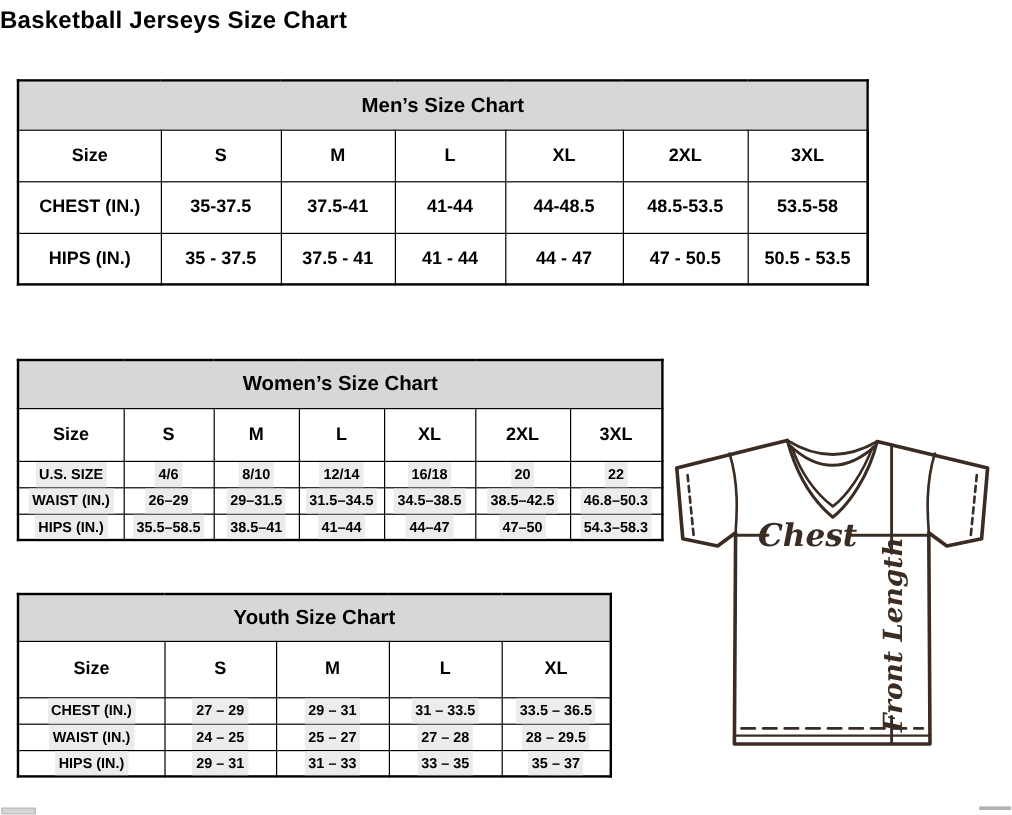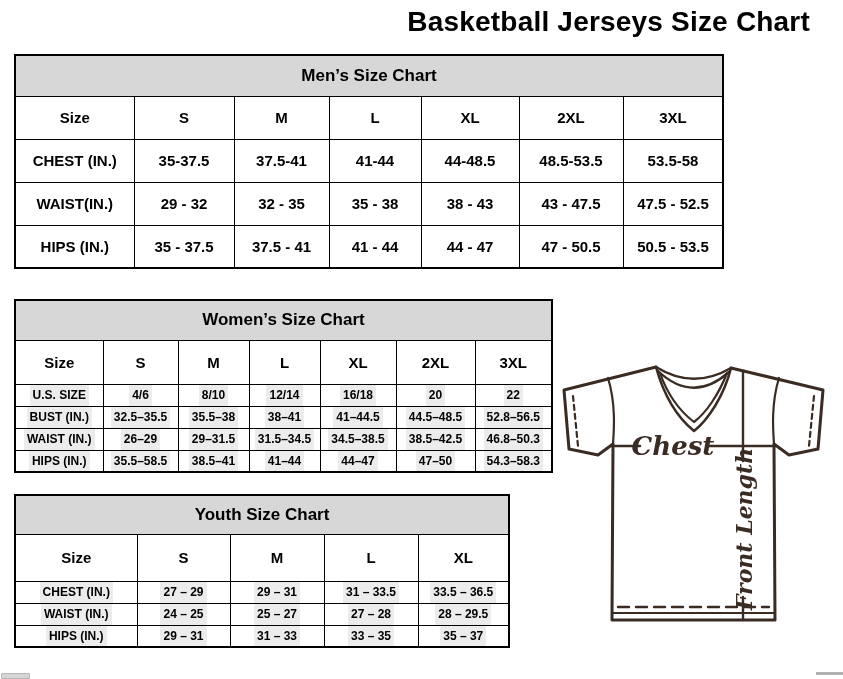--- a/index.html
+++ b/index.html
@@ -1,25 +1,25 @@
 <!DOCTYPE html>
 <html><head>
 <meta charset="utf-8">
 <style>
   html,body{margin:0;padding:0;background:#fff;}
   .stage{position:relative;width:843px;height:679px;background:#fff;overflow:hidden;
          font-family:"Liberation Sans",sans-serif;color:#000;}
-  .page-title{position:absolute;top:6px;left:0;width:810px;margin:0;text-align:right;
-              font-size:28px;font-weight:bold;letter-spacing:0.2px;}
+  .page-title{position:absolute;top:6px;left:0;width:810px;margin:0;text-align:left;
+              font-size:20px;font-weight:bold;letter-spacing:0.2px;}
   table.tbl{position:absolute;border-collapse:collapse;table-layout:fixed;background:#fff;
             border:2px solid #000;}
   table.tbl td{border:1px solid #000;text-align:center;vertical-align:middle;
                font-weight:bold;padding:0;overflow:hidden;white-space:nowrap;}
   tr.band td{background:#d7d7d7;font-size:17px;}
-  #mens{left:14px;top:54px;width:674px;}
+  #mens{left:14px;top:66px;width:674px;}
   #mens tr.band{height:41px;}
   #mens tr.hrow{height:43px;}
   #mens tr.drow{height:43px;}
   #mens td{font-size:15px;}
   #mens tr.band td{font-size:17px;}
   #womens{left:14px;top:299px;width:539px;}
   #womens tr.band{height:40px;padding-left:13px;}
   #womens tr.hrow{height:44px;}
   #womens tr.drow{height:22px;}
   #womens tr.hrow td{font-size:15px;}
@@ -72,30 +72,20 @@
         <td>CHEST (IN.)</td>
         <td>35-37.5</td>
         <td>37.5-41</td>
         <td>41-44</td>
         <td>44-48.5</td>
         <td>48.5-53.5</td>
         <td>53.5-58</td>
         <td>58-63</td>
       </tr>
       <tr class="drow">
-        <td>WAIST(IN.)</td>
-        <td>29 - 32</td>
-        <td>32 - 35</td>
-        <td>35 - 38</td>
-        <td>38 - 43</td>
-        <td>43 - 47.5</td>
-        <td>47.5 - 52.5</td>
-        <td>52.5 - 57</td>
-      </tr>
-      <tr class="drow">
         <td>HIPS (IN.)</td>
         <td>35 - 37.5</td>
         <td>37.5 - 41</td>
         <td>41 - 44</td>
         <td>44 - 47</td>
         <td>47 - 50.5</td>
         <td>50.5 - 53.5</td>
         <td>53.5 - 57</td>
       </tr>
     </tbody>
@@ -127,29 +117,20 @@
       <tr class="drow">
         <td><span class="hl">U.S. SIZE</span></td>
         <td><span class="hl">4/6</span></td>
         <td><span class="hl">8/10</span></td>
         <td><span class="hl">12/14</span></td>
         <td><span class="hl">16/18</span></td>
         <td><span class="hl">20</span></td>
         <td><span class="hl">22</span></td>
       </tr>
       <tr class="drow">
-        <td><span class="hl">BUST (IN.)</span></td>
-        <td><span class="hl">32.5–35.5</span></td>
-        <td><span class="hl">35.5–38</span></td>
-        <td><span class="hl">38–41</span></td>
-        <td><span class="hl">41–44.5</span></td>
-        <td><span class="hl">44.5–48.5</span></td>
-        <td><span class="hl">52.8–56.5</span></td>
-      </tr>
-      <tr class="drow">
         <td><span class="hl">WAIST (IN.)</span></td>
         <td><span class="hl">26–29</span></td>
         <td><span class="hl">29–31.5</span></td>
         <td><span class="hl">31.5–34.5</span></td>
         <td><span class="hl">34.5–38.5</span></td>
         <td><span class="hl">38.5–42.5</span></td>
         <td><span class="hl">46.8–50.3</span></td>
       </tr>
       <tr class="drow">
         <td><span class="hl">HIPS (IN.)</span></td>

